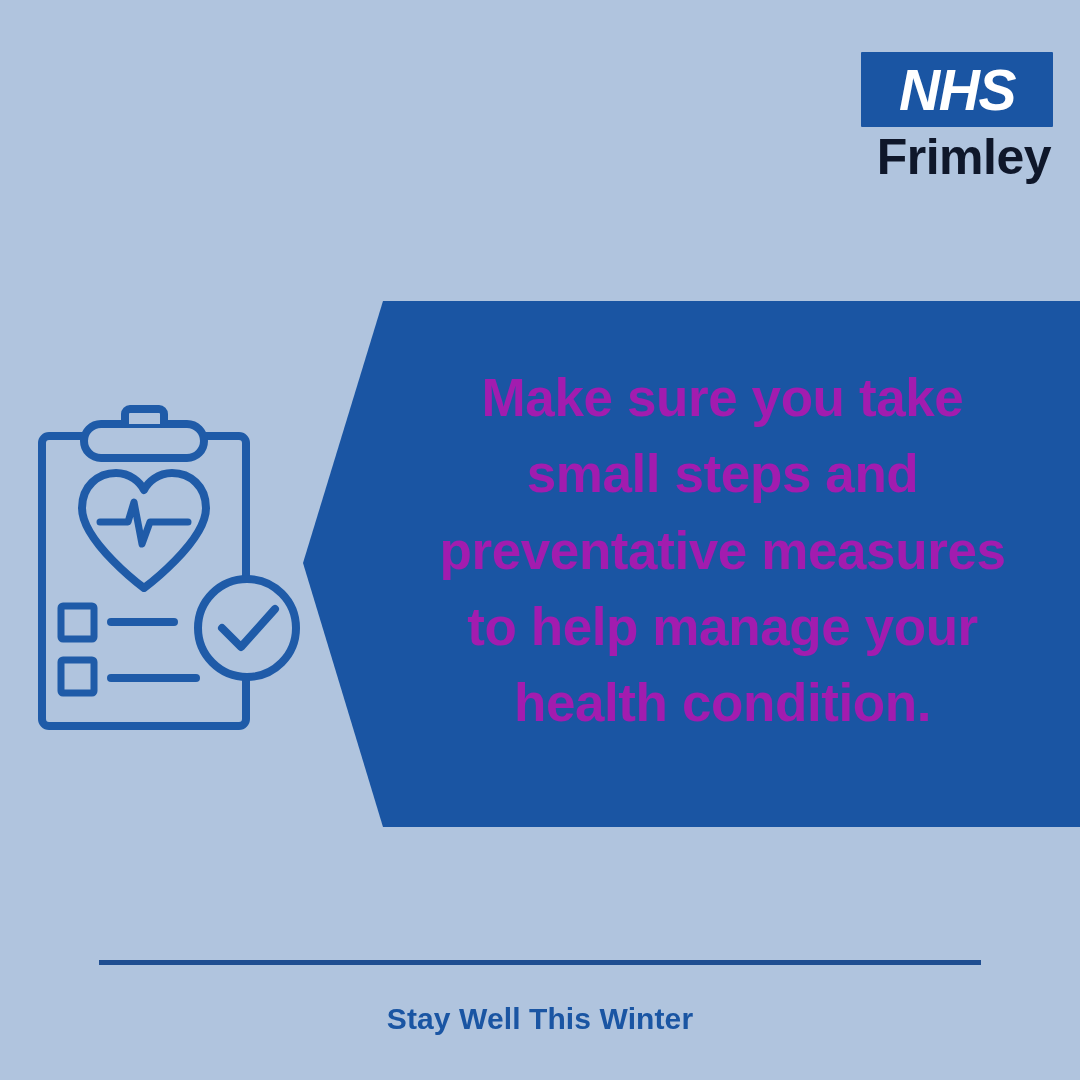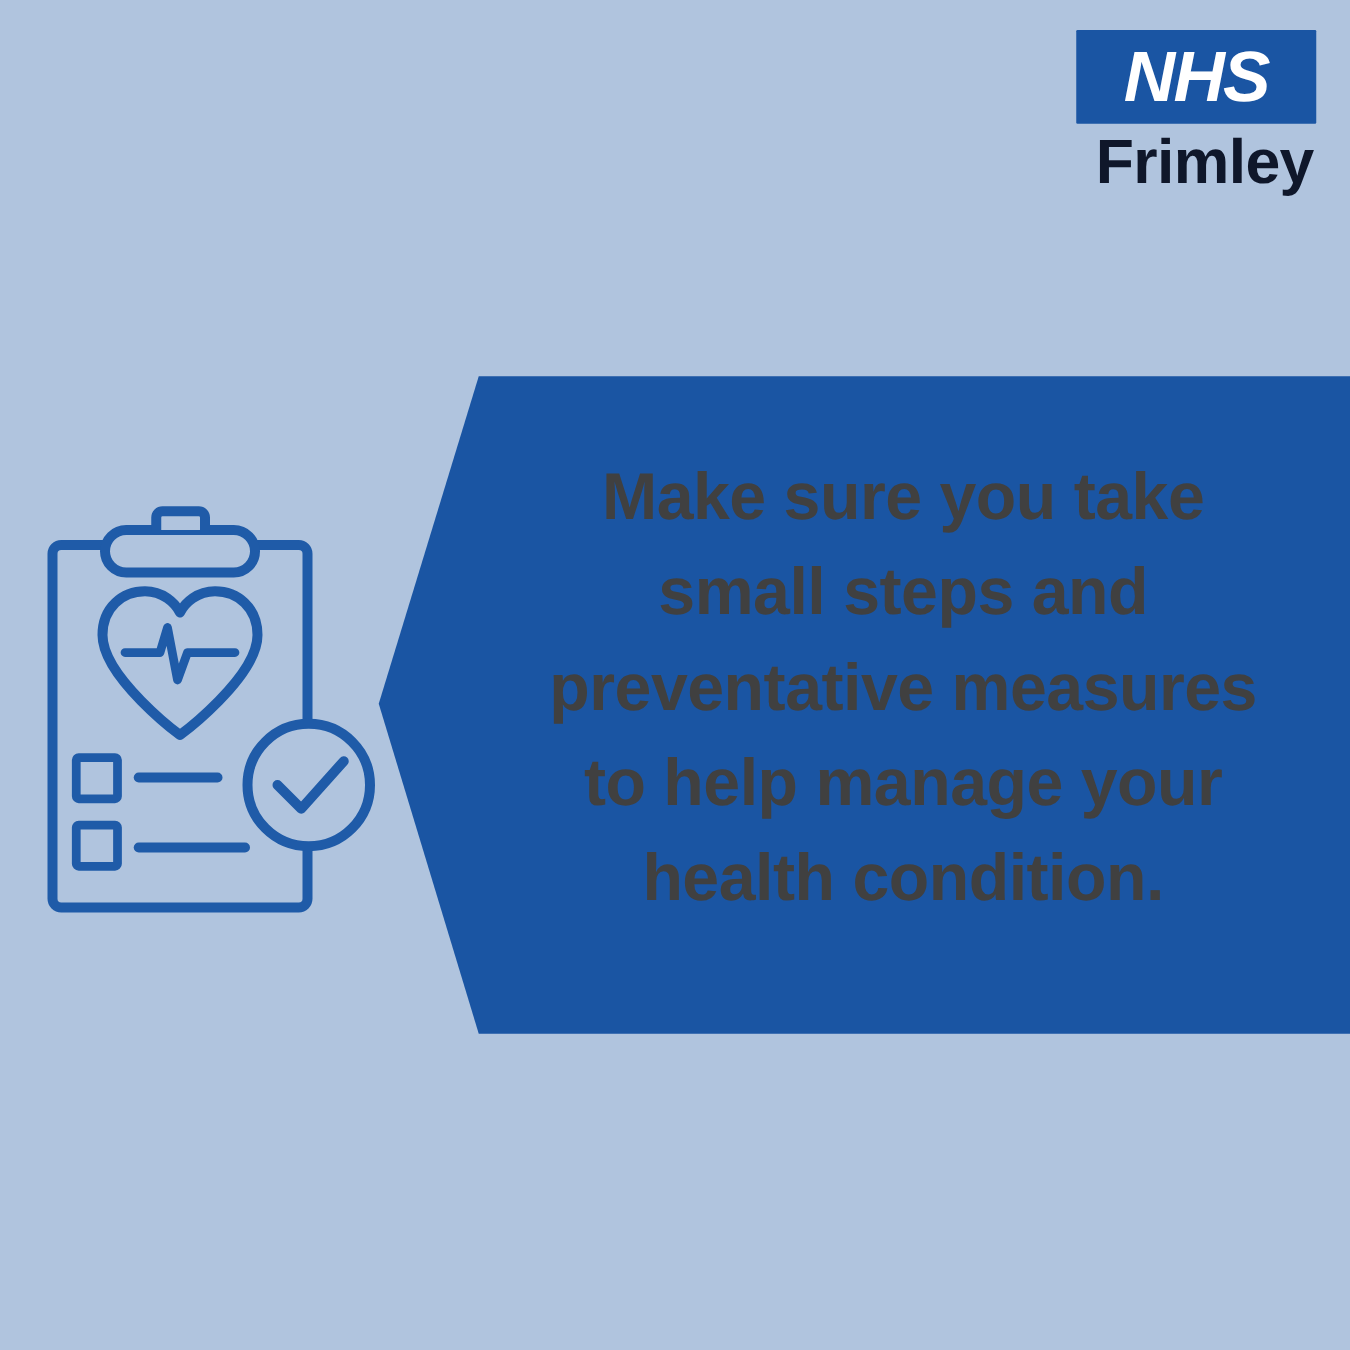--- a/index.html
+++ b/index.html
@@ -25,20 +25,21 @@
     width: 192px;
     text-align: right;
   }
   #nhs-badge {
     display: block;
     width: 192px;
     height: 75px;
     background: #1a55a3;
     border-radius: 1px;
     position: relative;
+    margin-top: 28px;
   }
   #nhs-badge-text {
     position: absolute;
     left: 0;
     right: 0;
     top: 50%;
     transform: translateY(-50%);
     text-align: center;
     color: #ffffff;
     font-family: "Liberation Sans", "DejaVu Sans", sans-serif;
@@ -73,21 +74,21 @@
     display: block;
     width: 1080px;
     height: 1080px;
   }
   #headline {
     position: absolute;
     left: 395px;
     top: 360px;
     width: 655px;
     text-align: center;
-    color: #404040;
+    color: #a21caf;
     font-weight: bold;
     font-size: 53px;
     line-height: 1.44;
     letter-spacing: -0.4px;
     white-space: pre-line;
   }
 
   
   #clipboard-icon {
     position: absolute;
@@ -172,14 +173,18 @@
       <polygon points="383,301 1080,301 1080,827 383,827 303,563" fill="#1a55a3"></polygon>
     </svg>
   </div>
 
   <div id="headline">Make sure you take
 small steps and
 preventative measures
 to help manage your
 health condition.</div>
 
+  <div id="footer">
+    <div id="footer-rule"></div>
+    <div id="footer-tagline">Stay Well This Winter</div>
+  </div>
 
 </div>
 
 </body></html>

